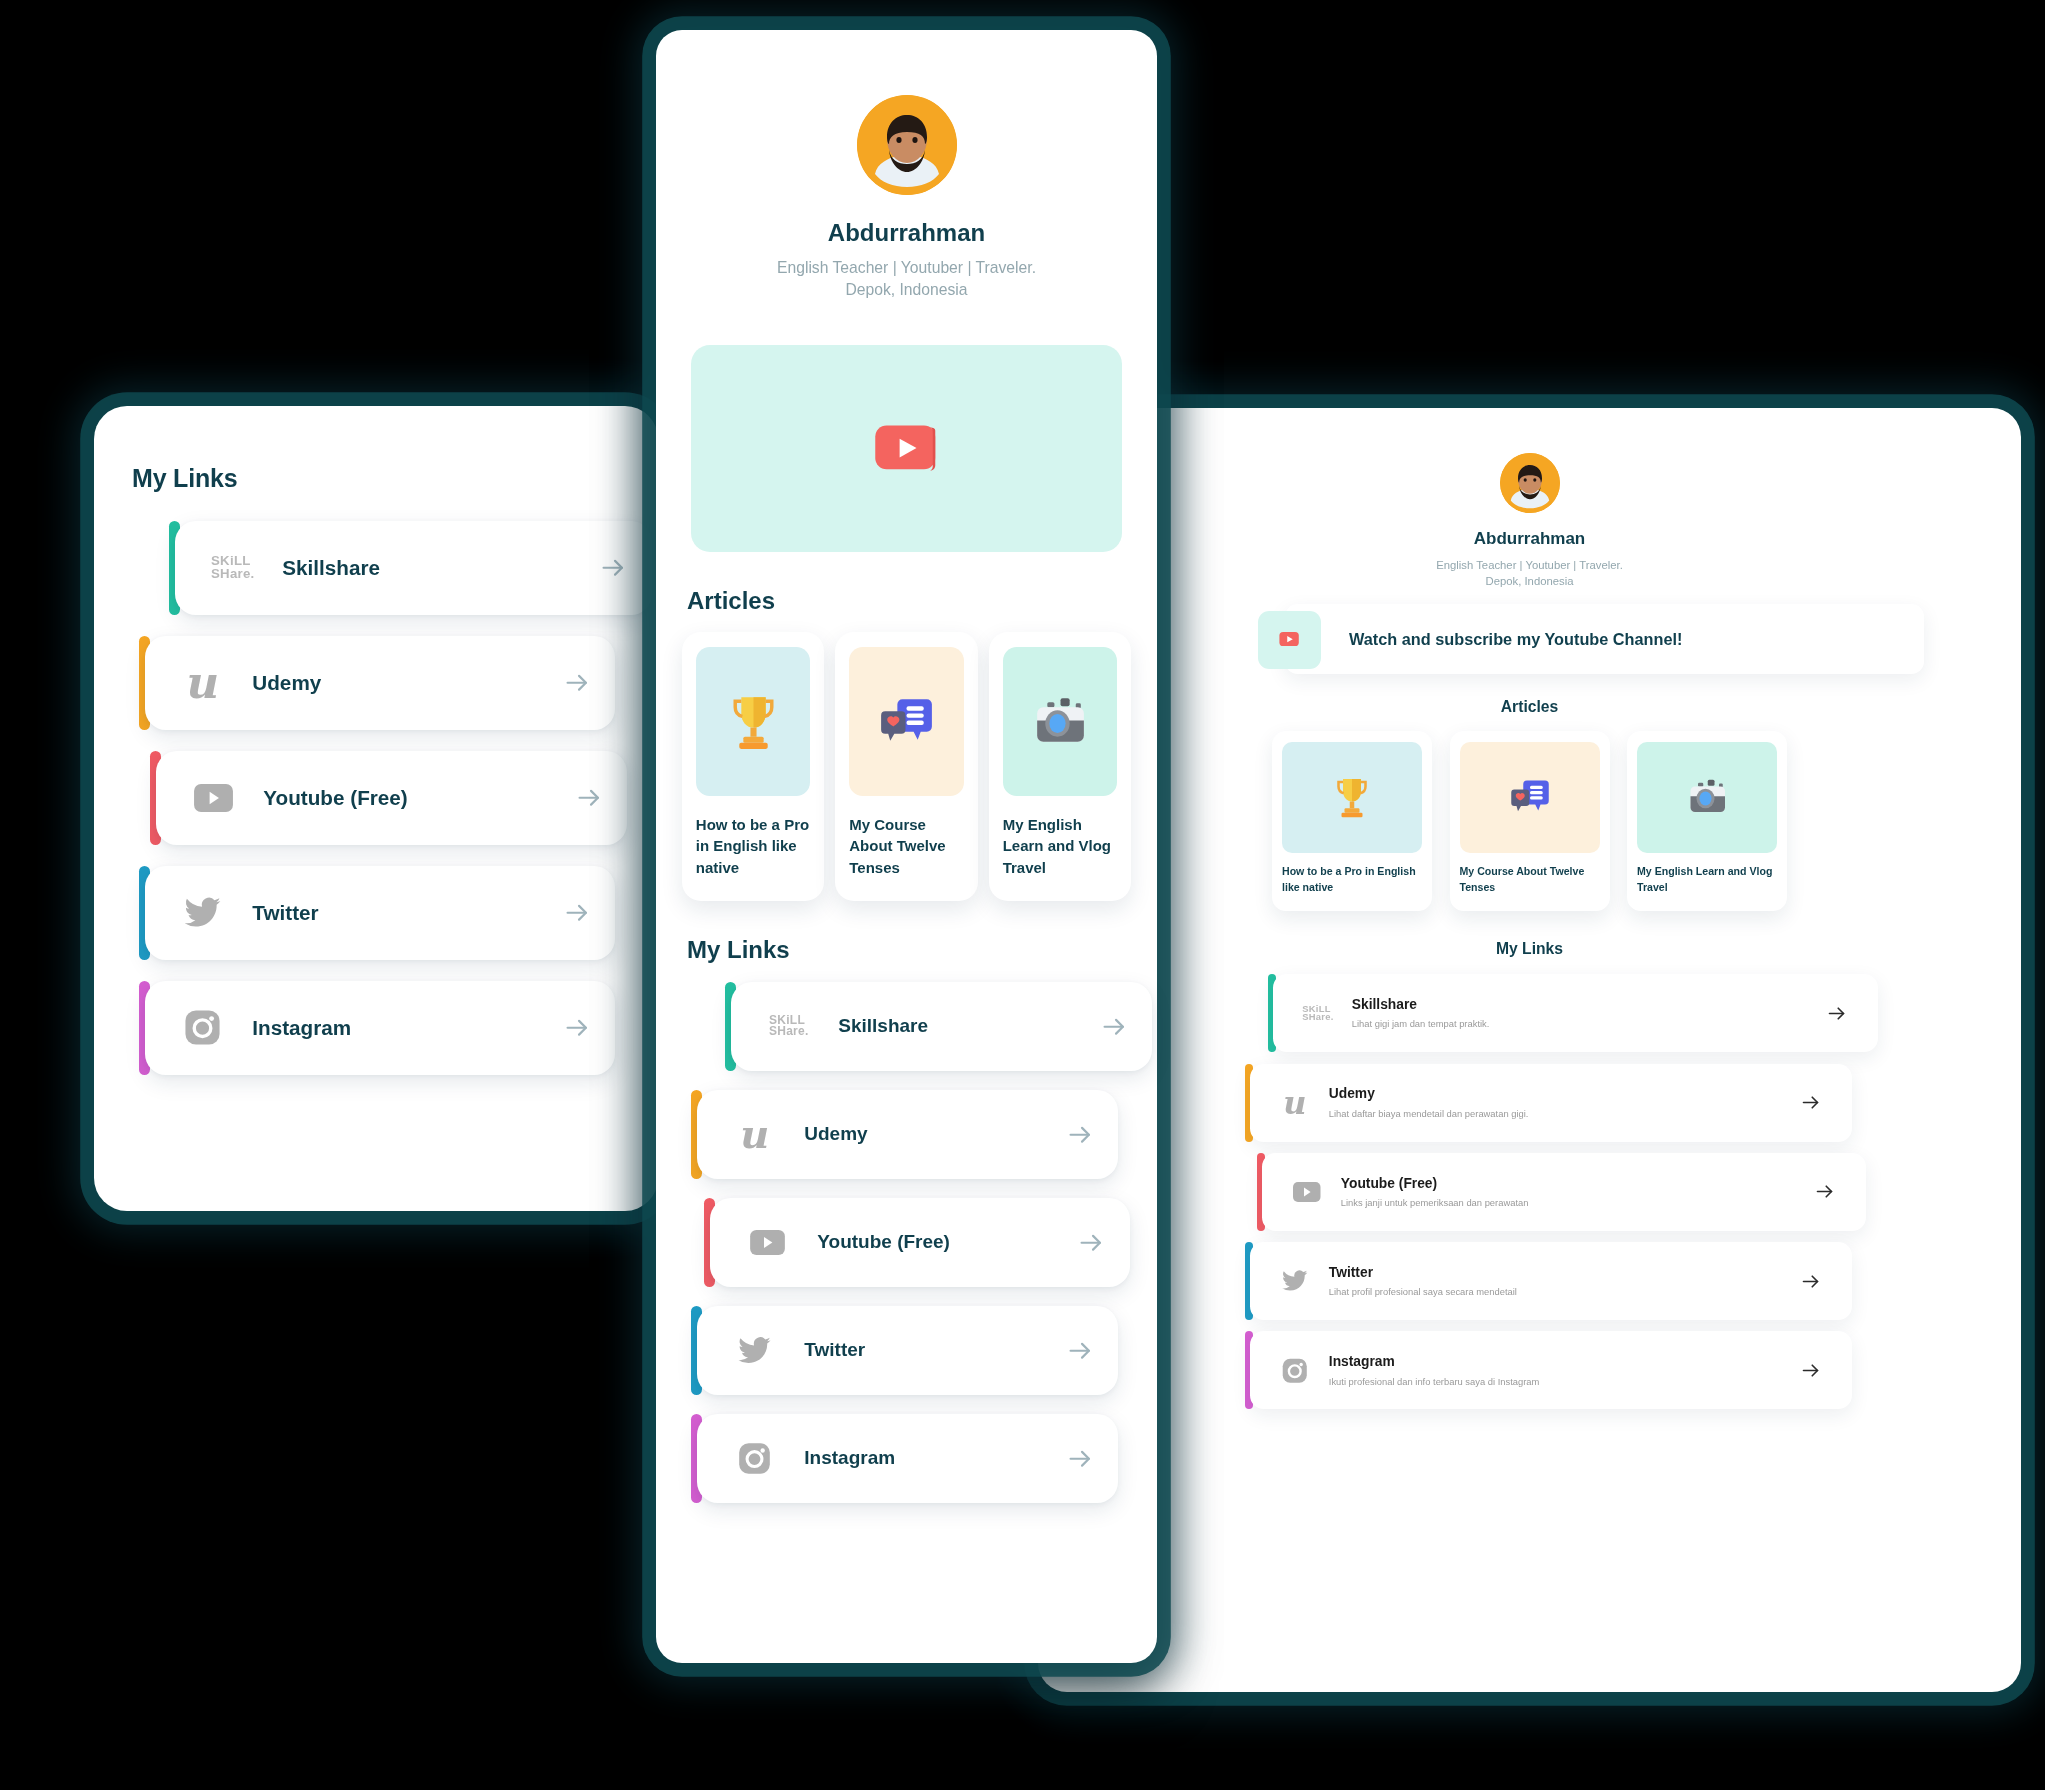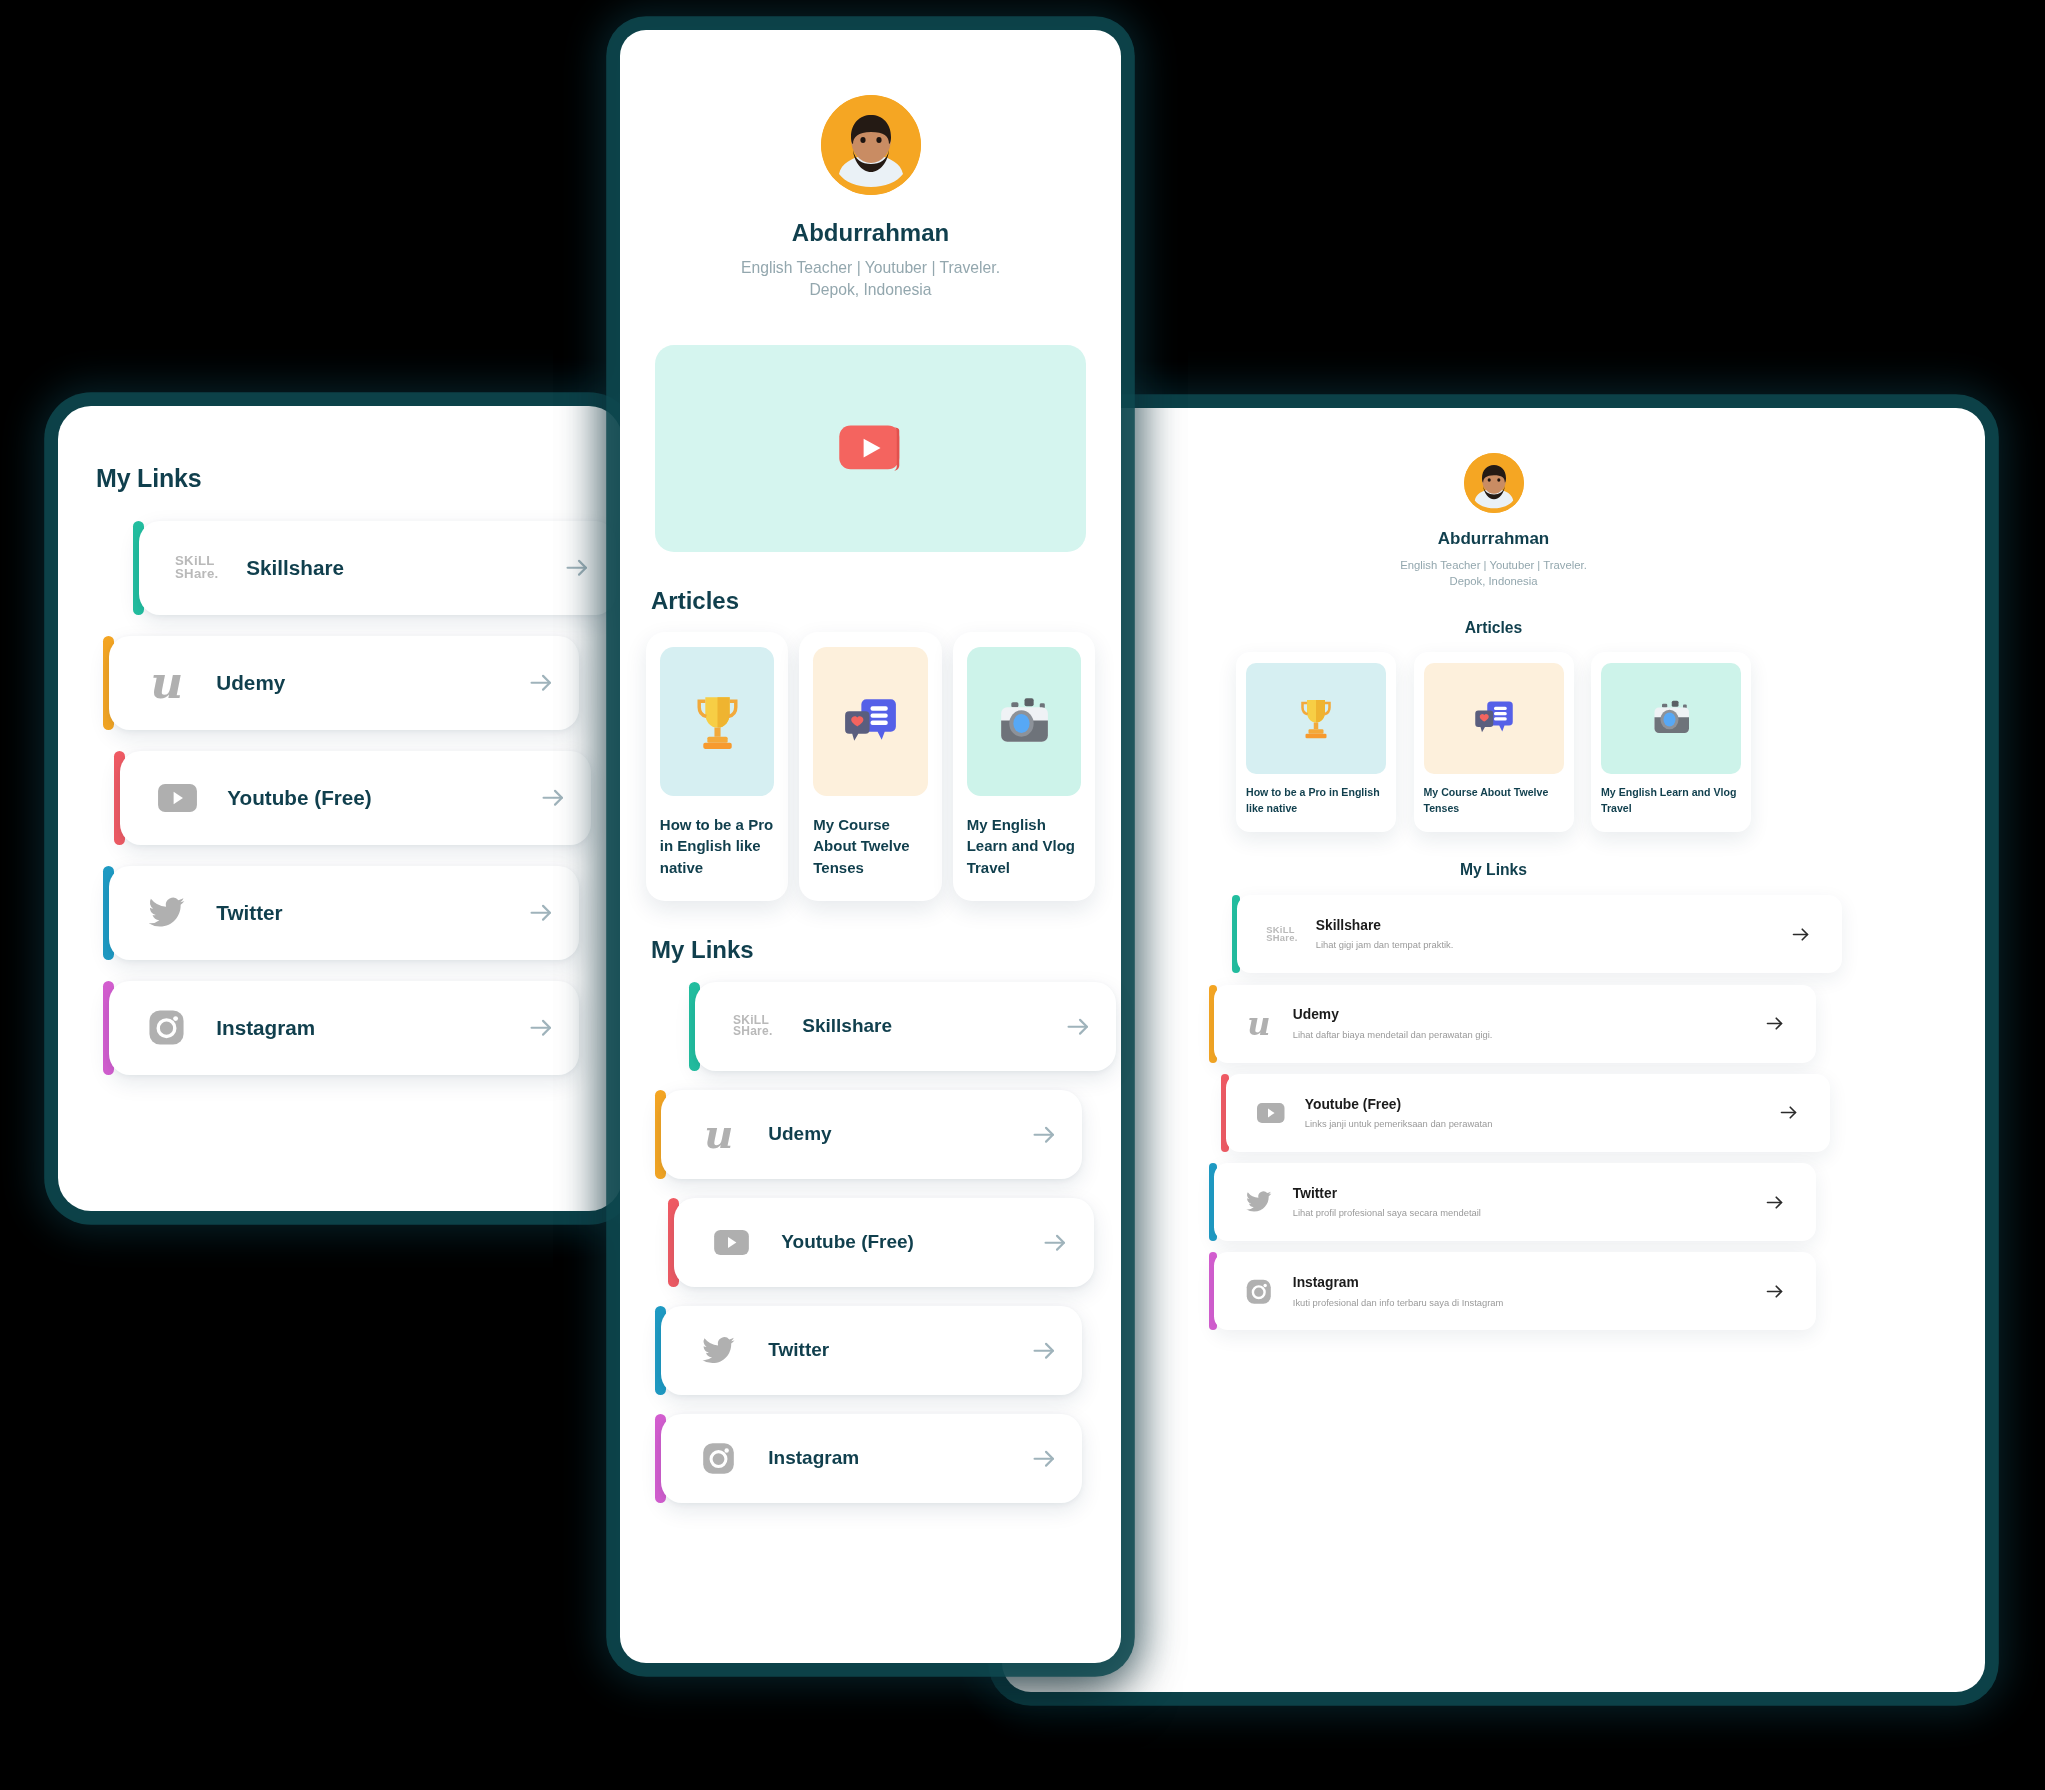--- a/index.html
+++ b/index.html
@@ -12,20 +12,21 @@
   #stage { position: relative; width: 2046px; height: 1790px; background:#000; }
 
   
   .card {
     position: absolute;
     background: #ffffff;
     border-radius: 33px;
     box-shadow: 0 0 0 13.8px rgba(14,73,80,0.85),
                 0 0 38px 21px rgba(12,60,72,0.55),
                 0 29px 56px rgba(0,0,0,0.55);
+    margin-left: 36px;
   }
 
   
   #card-left { left: 58px; top: 406px; width: 564px; height: 805px; z-index: 1; }
   #card-left .section-title {
     font-size: 25px; font-weight: 700; color:#103F4D;
     padding: 58px 0 0 38px; letter-spacing:-0.2px;
   }
   .ll-list { padding: 27.5px 0 0 0; position: relative; }
   .ll-row {
@@ -426,20 +427,31 @@
             <ellipse cx="58" cy="45" rx="2.6" ry="3" fill="#1d1410"></ellipse>
           </svg>
         </div>
       </div>
       <div class="rc-name">Abdurrahman</div>
       <div class="rc-sub">
         <span>English Teacher | Youtuber | Traveler.</span><br>
         <span>Depok, Indonesia</span>
       </div>
 
+      <div class="rc-yt-row">
+        <div class="rc-yt-card">
+          <span class="rc-yt-text">Watch and subscribe my Youtube Channel!</span>
+        </div>
+        <div class="rc-yt-thumb">
+          <svg width="21" height="16.3" viewBox="0 0 104 76">
+            <rect x="2" y="2" width="96" height="70" rx="18" fill="#F4645F"></rect>
+            <path d="M41 23l27 15-27 15z" fill="#ffffff"></path>
+          </svg>
+        </div>
+      </div>
 
       <div class="rc-h2">Articles</div>
       <div class="rc-articles" id="right-articles">
           <div class="rc-art">
             <div class="rc-art-thumb" style="background:#D6EFF2">
               <svg width="48" height="48" viewBox="0 0 64 64">
                 <path d="M20 8h24v16c0 8-5 14-12 14s-12-6-12-14z" fill="#F7CE45"></path>
                 <path d="M32 8h12v16c0 8-5 14-12 14z" fill="#EFB430"></path>
                 <path d="M20 12h-6v6c0 5 3 8 7 9" fill="none" stroke="#F2A93B" stroke-width="3.4"></path>
                 <path d="M44 12h6v6c0 5-3 8-7 9" fill="none" stroke="#F2A93B" stroke-width="3.4"></path>

